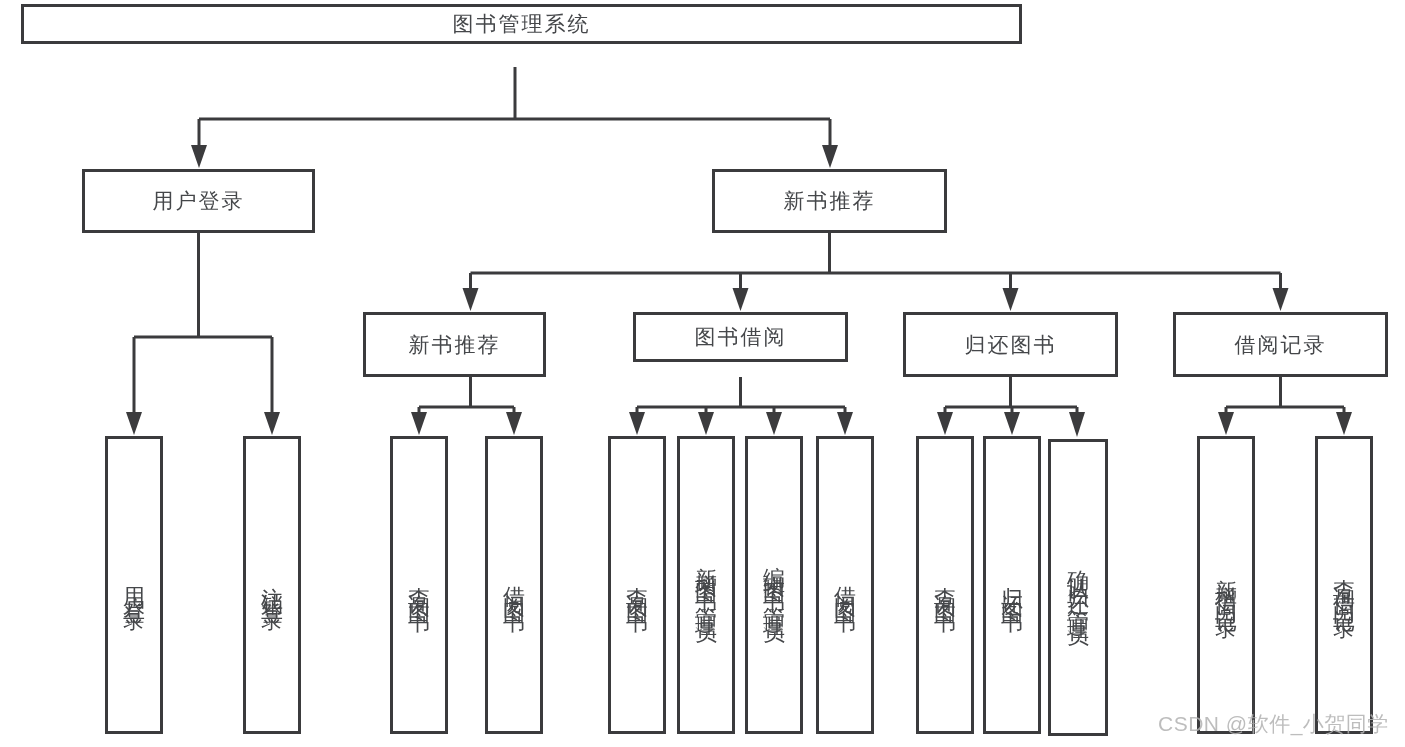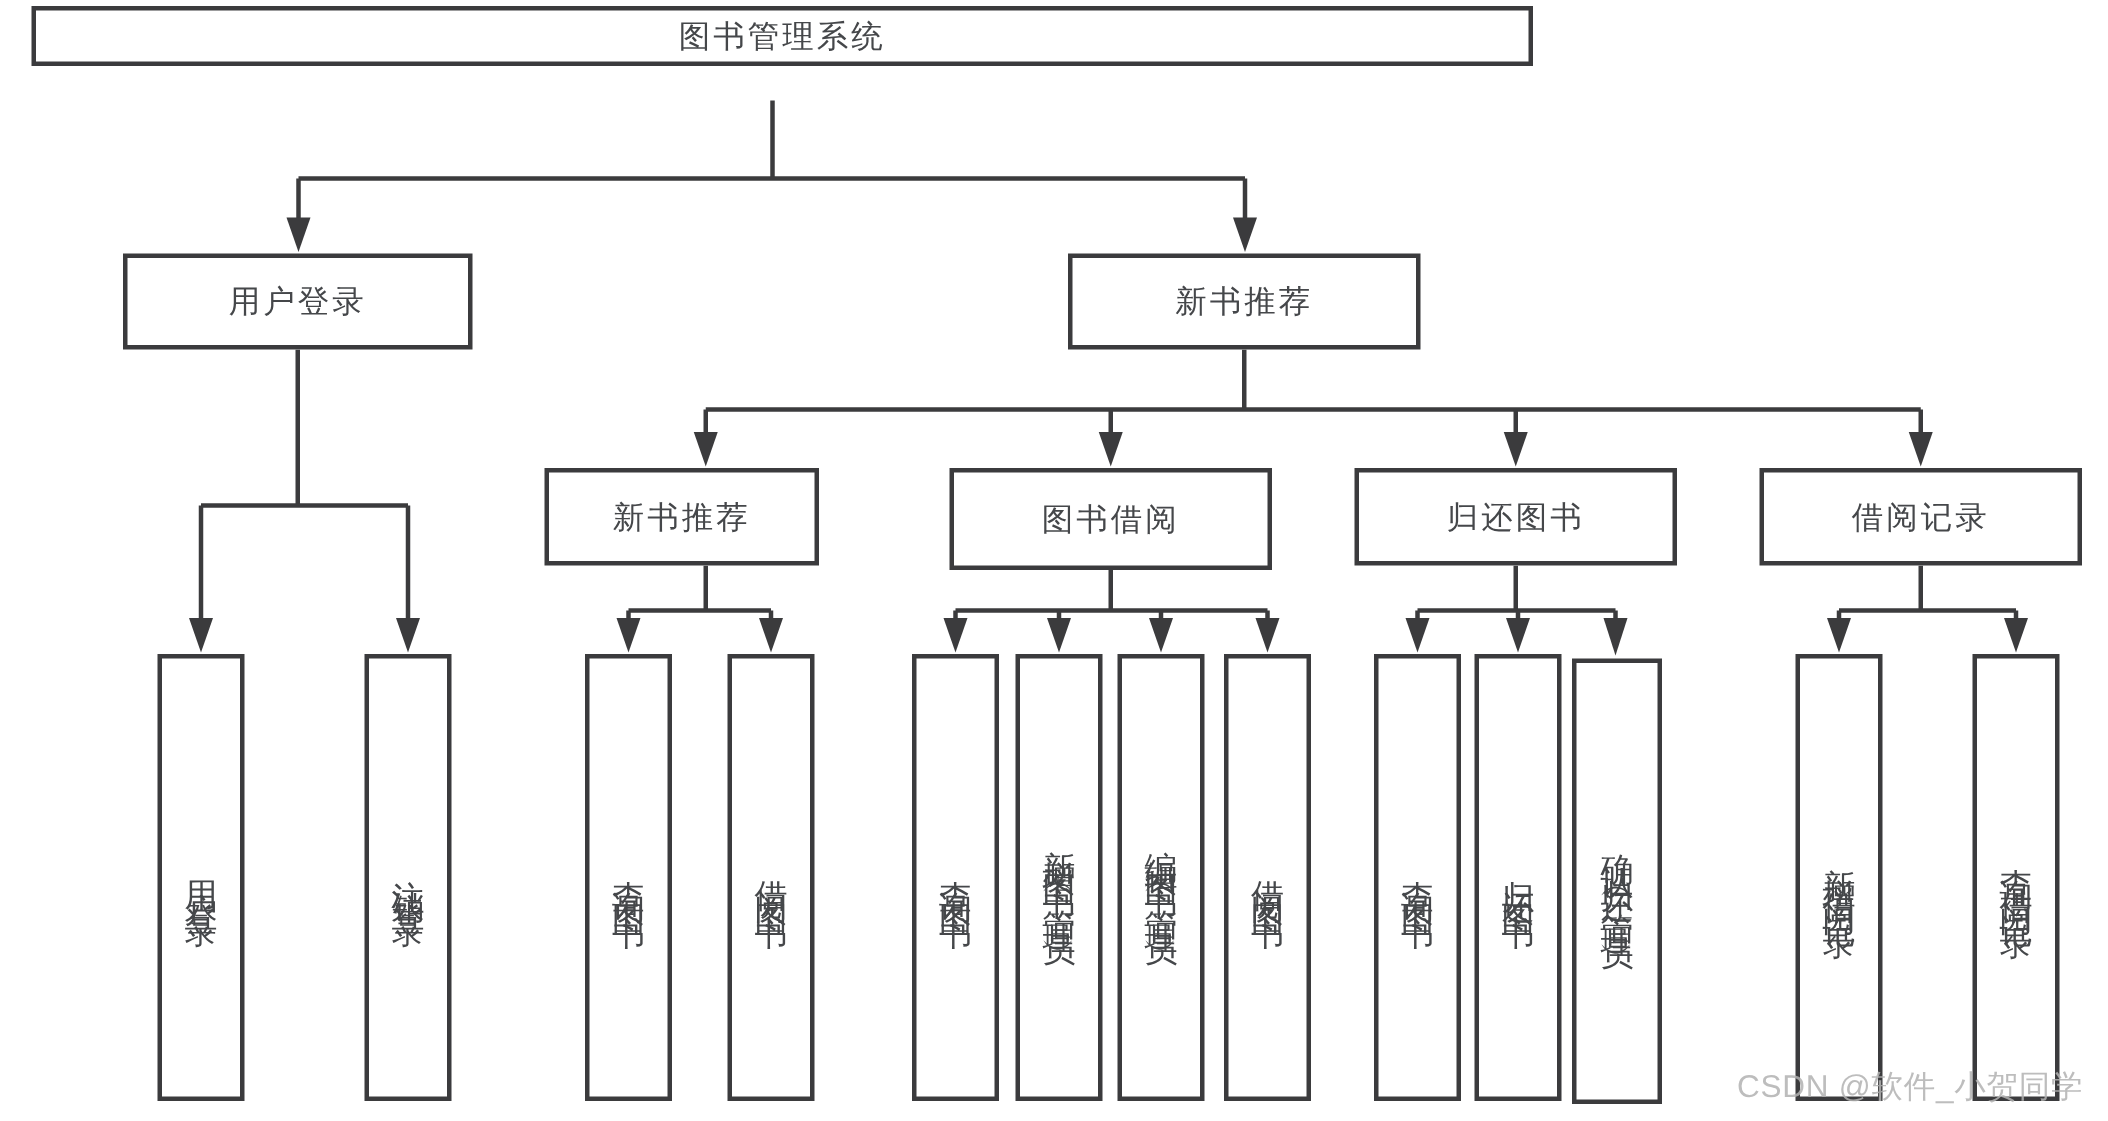--- a/index.html
+++ b/index.html
@@ -145,21 +145,21 @@
   <div class="node hnode" style="left:82px;top:169px;width:233px;height:64px;">
     <span>用户登录</span>
   </div>
   <div class="node hnode" style="left:712px;top:169px;width:235px;height:64px;">
     <span>新书推荐</span>
   </div>
 
   <div class="node hnode" style="left:363px;top:312px;width:183px;height:65px;">
     <span>新书推荐</span>
   </div>
-  <div class="node hnode" style="left:633px;top:312px;width:215px;height:68px;">
+  <div class="node hnode" style="left:633px;top:312px;width:215px;height:50px;">
     <span>图书借阅</span>
   </div>
   <div class="node hnode" style="left:903px;top:312px;width:215px;height:65px;">
     <span>归还图书</span>
   </div>
   <div class="node hnode" style="left:1173px;top:312px;width:215px;height:65px;">
     <span>借阅记录</span>
   </div>
 
   <div class="node vnode" style="left:105px;top:436px;width:58px;height:298px;">

